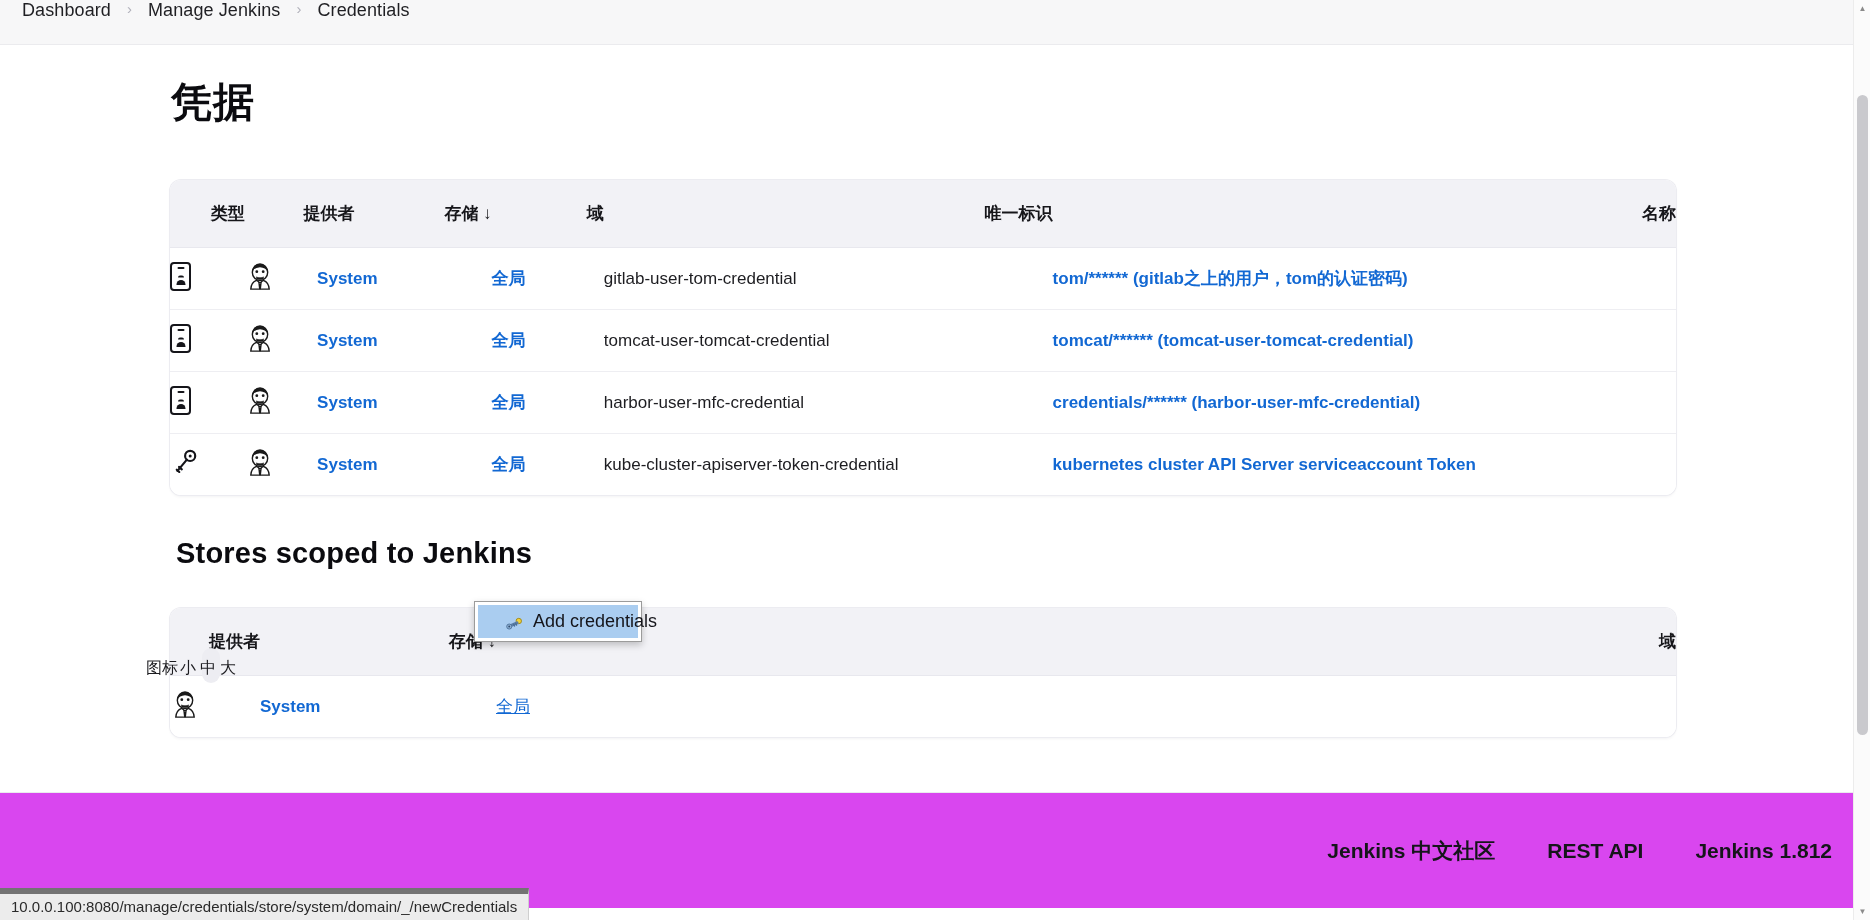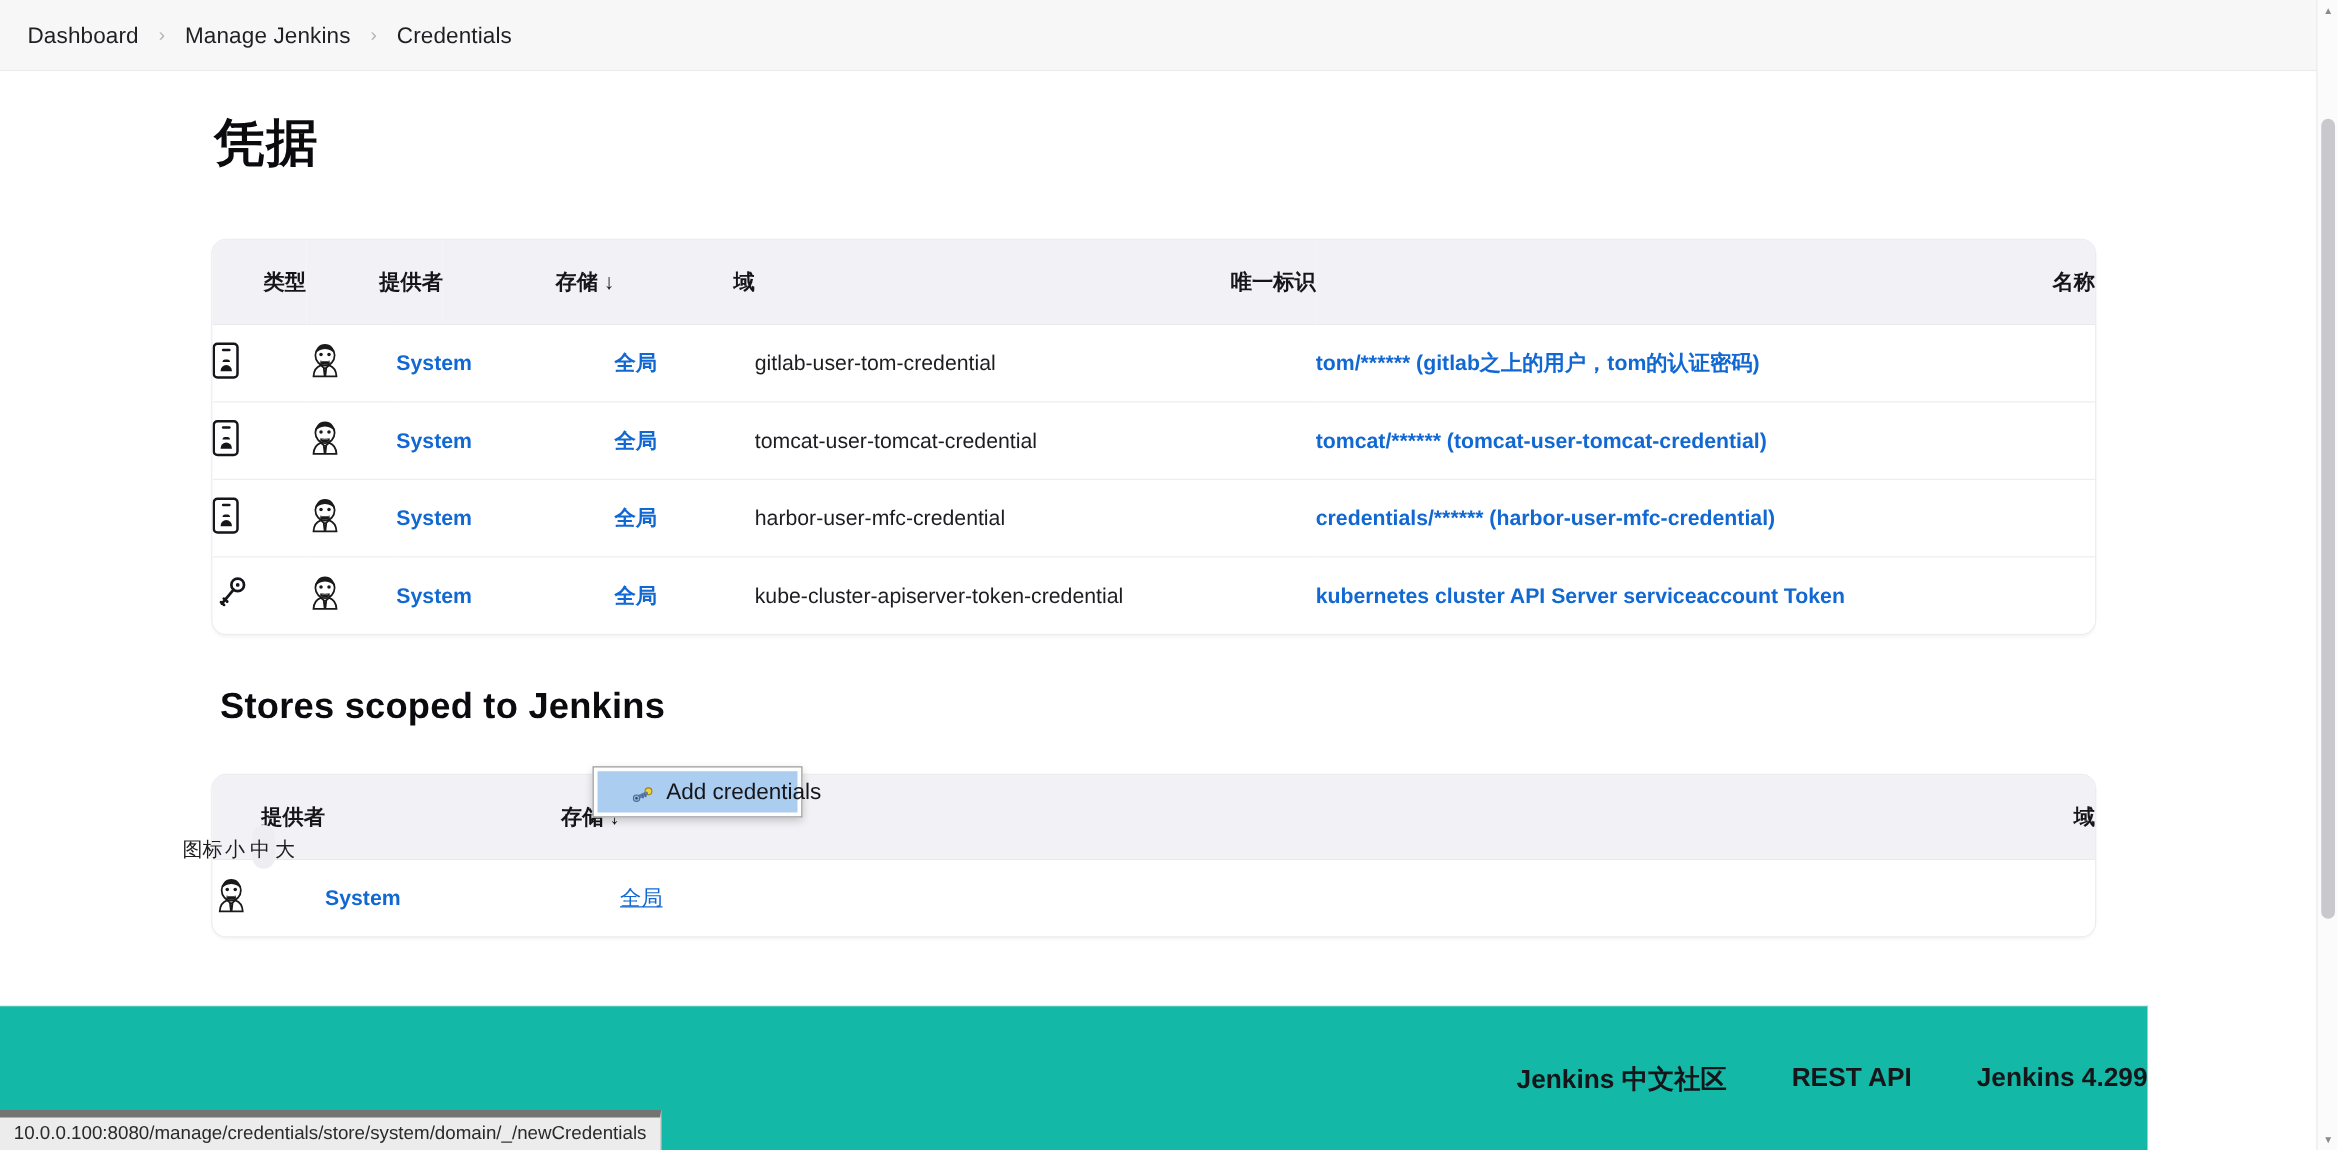--- a/index.html
+++ b/index.html
@@ -6,25 +6,24 @@
   html, body {
     width: 1870px; height: 920px;
     font-family: "Liberation Sans", "DejaVu Sans", sans-serif;
     background: #ffffff;
     overflow: hidden;
   }
   body { position: relative; }
 
   
   .breadcrumb-bar {
-    height: 57px;
+    height: 45px;
     background: #f7f7f8;
     border-bottom: 1px solid #ebebee;
     display: flex;
-    align-items: center;
     padding-left: 22px;
     gap: 0;
   }
   .bc-item {
     font-size: 18px;
     color: #1f1f23;
     letter-spacing: .1px;
     white-space: nowrap;
   }
   .bc-sep {
@@ -188,27 +187,28 @@
     height: 35px;
     background: #ededf2;
     border-radius: 10px;
     z-index: 1;
   }
 
   
   .footer {
     position: absolute;
     left: 0; bottom: 0;
-    width: 1718px;
+    width: 1870px;
     height: 116px;
-    background: #14b8a6;
+    background: #d946ef;
     border-top: 1px solid #ebebee;
     display: flex;
     align-items: center;
     justify-content: flex-end;
+    padding-right: 38px;
     gap: 0;
   }
   .foot-link {
     font-size: 21px;
     font-weight: 700;
     color: #15151a;
     text-decoration: none;
     margin-left: 52px;
     white-space: nowrap;
   }
@@ -486,21 +486,21 @@
     <span class="is-pill"></span>
     <span class="lbl">图标</span>
     <span class="is-opt">小</span>
     <span class="is-opt">中</span>
     <span class="is-opt">大</span>
   </div>
 
   <div class="footer">
     <a class="foot-link" href="#">Jenkins 中文社区</a>
     <a class="foot-link" href="#">REST API</a>
-    <a class="foot-link" href="#">Jenkins 4.299</a>
+    <a class="foot-link" href="#">Jenkins 1.812</a>
   </div>
 </div>
 
 <div class="statusbar">10.0.0.100:8080/manage/credentials/store/system/domain/_/newCredentials</div>
 
 <div class="scrollbar-track">
   <div class="scrollbar-arrow top">▲</div>
   <div class="scrollbar-thumb"></div>
   <div class="scrollbar-arrow bottom">▼</div>
 </div>

